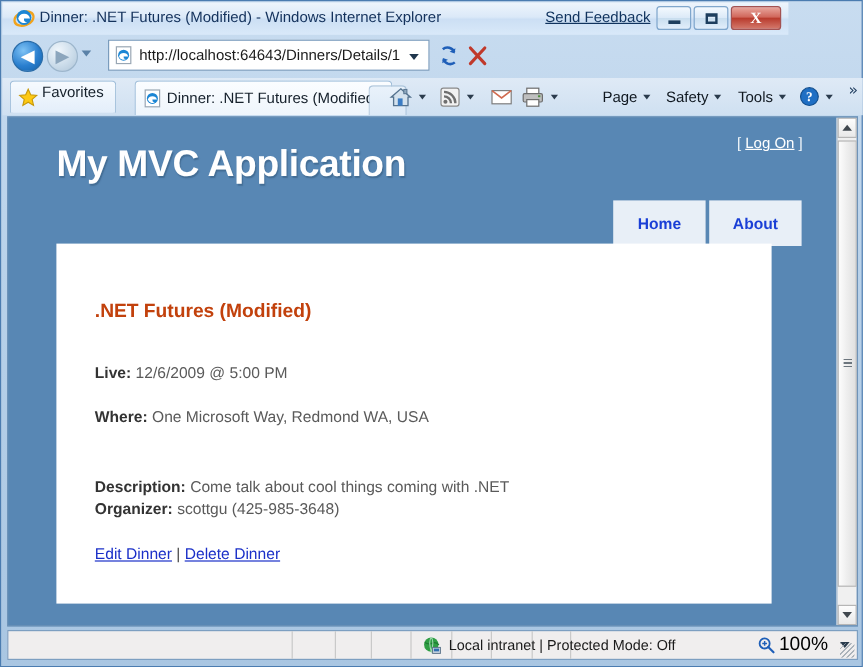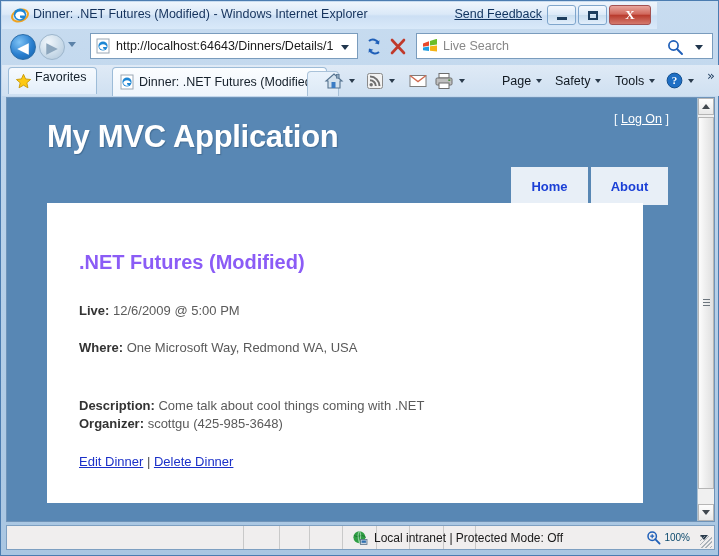--- a/index.html
+++ b/index.html
@@ -178,21 +178,21 @@
     width:77px;height:38px;display:flex;align-items:center;justify-content:center;
     background:#e8eff7;color:#1a3fd6;font-weight:bold;font-size:13px;
     cursor:pointer;
   }
   #content-box{
     position:absolute;left:40px;top:105px;width:596px;height:300px;
     background:#ffffff;
   }
   #dinner-title{
     position:absolute;left:32px;top:48px;
-    font-size:20px;font-weight:bold;color:#8b5cf6;
+    font-size:16px;font-weight:bold;color:#c2410c;
   }
   .field{
     position:absolute;left:32px;font-size:13px;color:#5a5a5a;white-space:nowrap;
   }
   .field b{color:#333333;font-weight:bold;}
   #f-when{top:100px;}
   #f-where{top:137px;}
   #f-desc{top:175px;margin-top:20px;}
   #f-org{top:213px;}
   #actions{
@@ -233,21 +233,21 @@
     display:flex;align-items:center;
   }
   .stseg{height:100%;border-right:1px solid #c9c9c9;box-sizing:border-box;}
   #st-zone{
     position:absolute;left:345px;top:0;height:100%;
     display:flex;align-items:center;font-size:12px;color:#1a1a1a;white-space:nowrap;
   }
   #zone-icon{width:16px;height:16px;margin-right:6px;}
   #st-zoom{
     position:absolute;right:6px;top:0;height:100%;
-    display:flex;align-items:center;font-size:10px;color:#0c4a6e;cursor:pointer;
+    display:flex;align-items:center;font-size:16px;color:#000000;cursor:pointer;
   }
   #zoom-icon{width:15px;height:15px;margin-right:3px;}
   #zoom-caret{
     margin-left:10px;width:0;height:0;
     border-left:4px solid transparent;border-right:4px solid transparent;
     border-top:5px solid #2a3b4c;
   }
   #resize-grip{
     position:absolute;right:2px;bottom:1px;width:12px;height:12px;
     background:
@@ -310,34 +310,20 @@
         <path d="M17 17 a6 6 0 0 1 -9.5 -2.5" fill="none" stroke="#1f5fb8" stroke-width="2.1"></path>
         <path d="M6.5 17.8 l0.6 -4.4 4.2 1.4 z" fill="#1f5fb8"></path>
       </svg>
     </div>
     <div id="btn-stop">
       <svg viewBox="0 0 24 23" width="24" height="23">
         <path d="M6 5 L18 18 M18 5 L6 18" stroke="#c0392b" stroke-width="2.6" stroke-linecap="round"></path>
       </svg>
     </div>
 
-    <div id="searchbox">
-      <svg id="search-logo" viewBox="0 0 16 16">
-        <path d="M1 4.5 L7 3 L7 7.4 L1 7.8 Z" fill="#e8482a" transform="skewY(-6)"></path>
-        <path d="M8 2.8 L15 1.3 L15 7.2 L8 7.4 Z" fill="#6bbd2a" transform="skewY(-6)"></path>
-        <path d="M1 8.6 L7 8.3 L7 12.8 L1 11.4 Z" fill="#1f9ee0" transform="skewY(-6)"></path>
-        <path d="M8 8.2 L15 8 L15 14 L8 12.6 Z" fill="#f5b316" transform="skewY(-6)"></path>
-      </svg>
-      <div id="search-ph">Live Search</div>
-      <svg id="search-mag" viewBox="0 0 18 18">
-        <circle cx="7.5" cy="7.5" r="4.6" fill="none" stroke="#1f5fb8" stroke-width="1.7"></circle>
-        <path d="M11 11 L16 16" stroke="#1f5fb8" stroke-width="1.9" stroke-linecap="round"></path>
-      </svg>
-      <div id="search-caret"></div>
-    </div>
   </div>
 
   <div id="tabrow">
     <div id="fav-btn">
       <svg id="fav-star" viewBox="0 0 18 18">
         <path d="M9 1.4 L11.2 6.3 L16.5 6.9 L12.5 10.4 L13.7 15.7 L9 12.9 L4.3 15.7 L5.5 10.4 L1.5 6.9 L6.8 6.3 Z" fill="#fdc913" stroke="#c89a0b" stroke-width="1"></path>
       </svg>
       <span>Favorites</span>
     </div>
 

